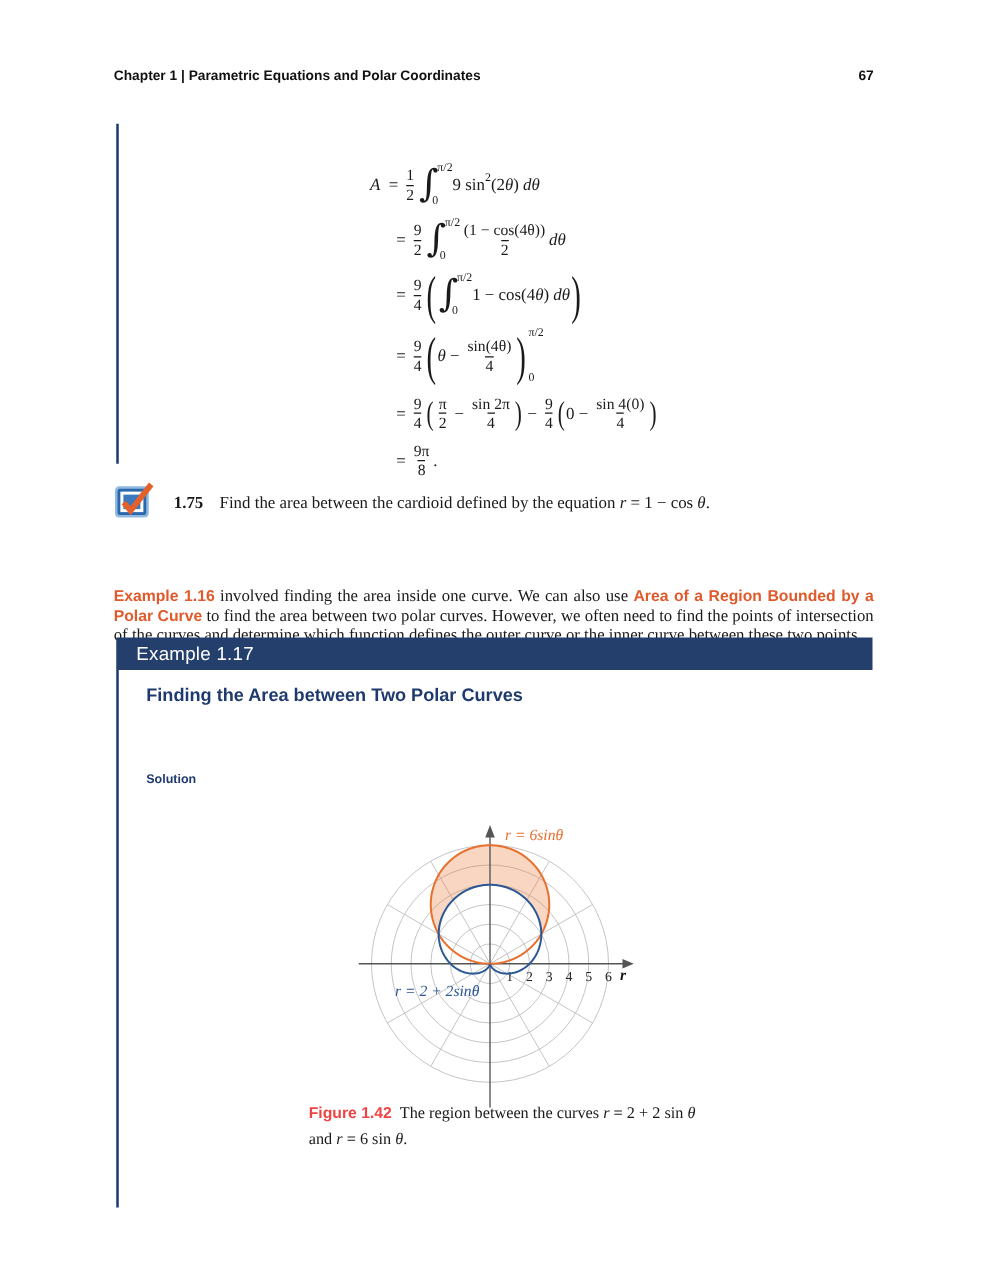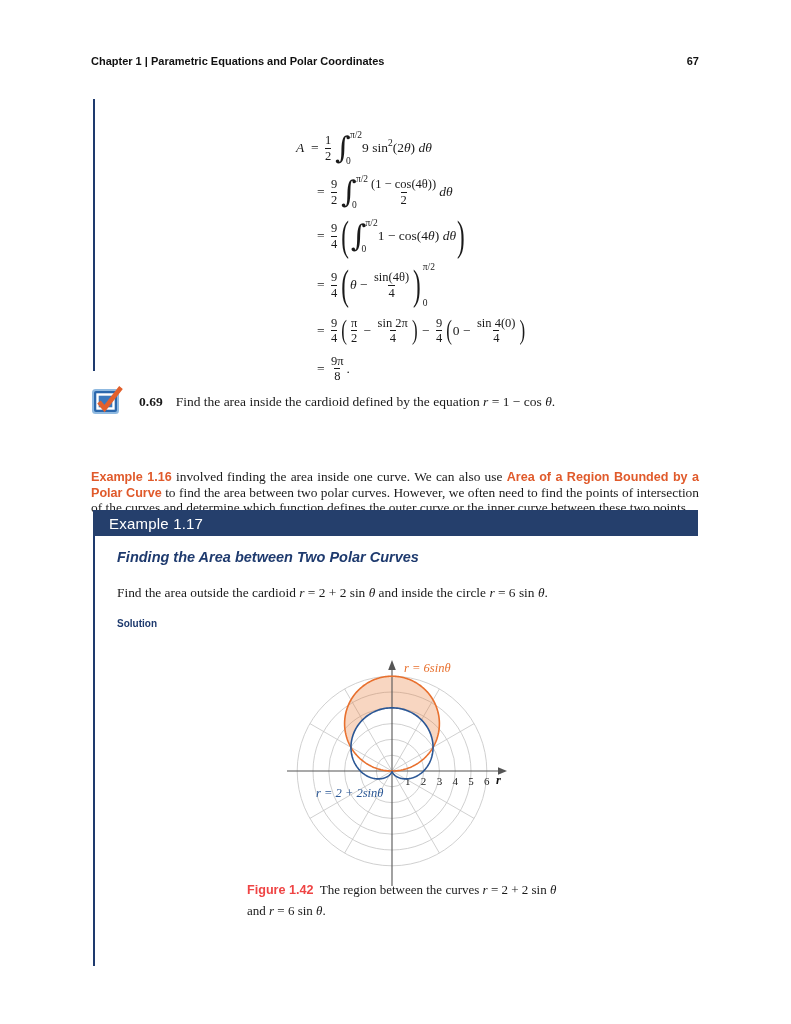--- a/index.html
+++ b/index.html
@@ -42,21 +42,21 @@
 
   
   .para{position:absolute;left:91px;top:430px;width:608px;font-size:13.4px;line-height:1.125;text-align:justify;}
   .plink{color:#e05a2b;font-weight:bold;font-family:"Liberation Sans",sans-serif;font-size:12.6px;cursor:pointer;}
 
   
   .banner{position:absolute;left:93px;top:484px;width:605px;height:26px;background:#253f6c;
           display:flex;align-items:center;padding-left:16px;box-sizing:border-box;}
   .banner span{color:#fff;font-family:"Liberation Sans",sans-serif;font-size:15px;font-weight:500;letter-spacing:.2px;}
   .extitle{position:absolute;left:117px;top:523px;font-family:"Liberation Sans",sans-serif;
-           font-size:14.5px;font-weight:bold;color:#1e3a6e;font-style:italic;}
+           font-size:14.5px;font-weight:bold;color:#1e3a6e;}
   .problem{position:absolute;left:117px;top:559px;font-size:13.4px;white-space:pre;}
   .sol{position:absolute;left:117px;top:592px;font-family:"Liberation Sans",sans-serif;
        font-size:10px;font-weight:bold;color:#1e3a6e;}
   .soltext{position:absolute;left:117px;top:614px;font-size:13.4px;}
 
   
   .chart{position:absolute;left:283px;top:629px;}
   .caption{position:absolute;left:247px;top:854px;width:320px;font-size:13px;line-height:1.55;}
   .caplabel{color:#ef4444;font-weight:bold;font-family:"Liberation Sans",sans-serif;font-size:12.6px;}
 </style>
@@ -81,34 +81,33 @@
       <div class="mline cont"><span class="mr">= </span><span class="frac"><span class="num">9π</span><span class="den">8</span></span><span class="mr">.</span></div>
     </div>
 
   <div class="checkpoint">
     <svg width="33" height="30" viewBox="0 0 33 30">
       <rect x="1" y="4" width="27" height="25" rx="3.5" fill="#8fb9e0"></rect>
       <rect x="3" y="6" width="23" height="21" rx="2" fill="#2a67ac"></rect>
       <rect x="6.5" y="9.5" width="16" height="14" fill="#3b78bd" stroke="#ffffff" stroke-width="2.4"></rect>
       <path d="M8 17 L13.5 23.5 L30 2.5" fill="none" stroke="#e2602c" stroke-width="4.6"></path>
     </svg>
-    <span class="cp-num">0.69</span>
-    <span class="cp-text"><span>Find the area inside the cardioid defined by the equation </span><span class="imath"><span class="mi">r</span><span class="mr"> = 1 − cos </span><span class="mi">θ</span><span class="mr">.</span></span></span>
+    <span class="cp-num">1.75</span>
+    <span class="cp-text"><span>Find the area between the cardioid defined by the equation </span><span class="imath"><span class="mi">r</span><span class="mr"> = 1 − cos </span><span class="mi">θ</span><span class="mr">.</span></span></span>
   </div>
 
   <p class="para" id="para"><span class="plink">Example 1.16</span><span> involved finding the area inside one curve. We can also use </span><span class="plink">Area of a Region Bounded by a Polar Curve</span><span> to find the area between two polar curves. However, we often need to find the points of intersection of the curves and determine which function defines the outer curve or the inner curve between these two points.</span></p>
 
   <div class="banner">
     <span>Example 1.17</span>
   </div>
   <div class="vrule rule-example"></div>
 
   <div class="extitle">Finding the Area between Two Polar Curves</div>
 
-  <div class="problem"><span>Find the area outside the cardioid </span><span class="imath"><span class="mi">r</span><span class="mr"> = 2 + 2 sin </span><span class="mi">θ</span></span><span> and inside the circle </span><span class="imath"><span class="mi">r</span><span class="mr"> = 6 sin </span><span class="mi">θ</span><span class="mr">.</span></span></div>
 
   <div class="sol">Solution</div>
 
   <svg class="chart" id="polar" width="235" height="233">
       <circle cx="109" cy="116" r="15.8" fill="none" stroke="#c4c4c4" stroke-width="0.8"></circle>
       <circle cx="109" cy="116" r="31.6" fill="none" stroke="#c4c4c4" stroke-width="0.8"></circle>
       <circle cx="109" cy="116" r="47.4" fill="none" stroke="#c4c4c4" stroke-width="0.8"></circle>
       <circle cx="109" cy="116" r="63.2" fill="none" stroke="#c4c4c4" stroke-width="0.8"></circle>
       <circle cx="109" cy="116" r="79.0" fill="none" stroke="#c4c4c4" stroke-width="0.8"></circle>
       <circle cx="109" cy="116" r="94.8" fill="none" stroke="#c4c4c4" stroke-width="0.8"></circle>

